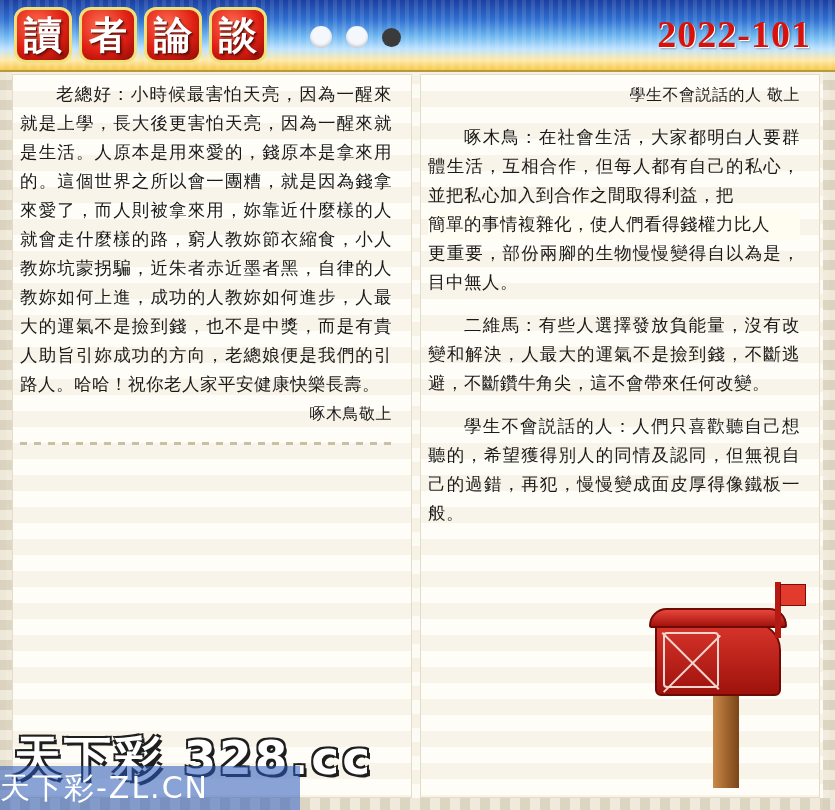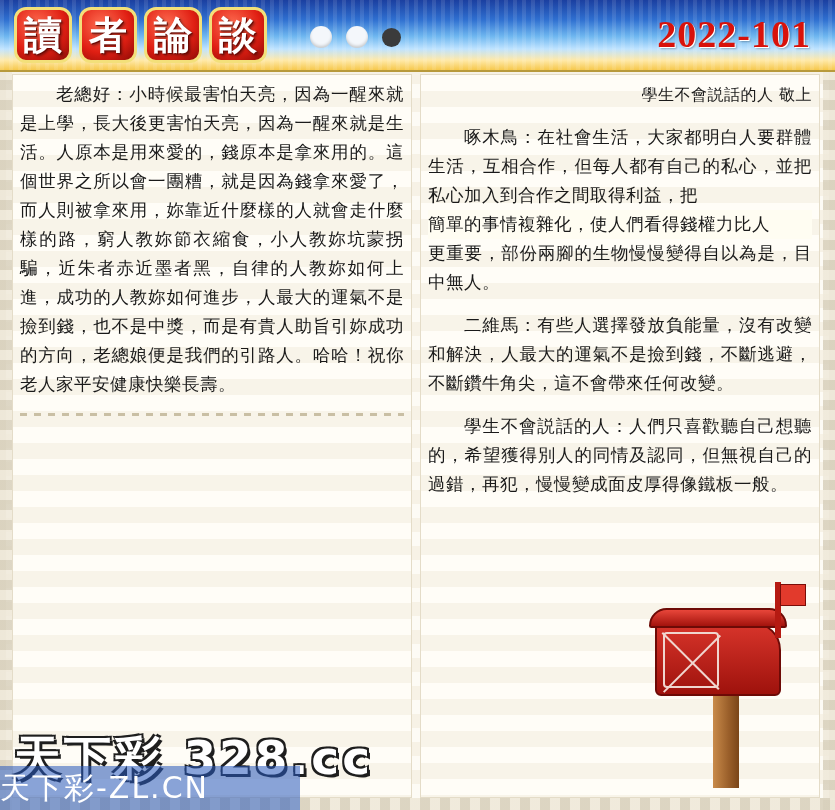--- a/index.html
+++ b/index.html
@@ -82,21 +82,21 @@
   #content {
     position:absolute; left:12px; top:74px; width:811px; height:724px;
     display:flex; gap:8px;
   }
   .col { width:400px; position:relative; }
   .col .sheet {
     position:absolute; inset:0;
     background: repeating-linear-gradient(180deg,#fffdf7 0 16px,#f8f4e9 16px 32px);
     border:1px solid #e4dcc8;
   }
-  .col .inner { position:relative; padding:6px 8px 0 8px; }
+  .col .inner { position:relative; padding:6px 20px 0 8px; }
 
   .entry { margin-bottom: 14px; }
   .para {
     font-size:17.5px;
     line-height:29px;
     color:#1a1a1a;
     text-align:justify;
     text-indent:0;
     letter-spacing:.5px;
     font-family:"DejaVu Sans","Liberation Sans",sans-serif;
@@ -180,20 +180,21 @@
   </div>
 
   <div id="content">
 
     <div class="col">
       <div class="sheet"></div>
       <div class="inner">
 
         <div class="entry">
           <div class="para indent">老總好：小時候最害怕天亮，因為一醒來就是上學，長大後更害怕天亮，因為一醒來就是生活。人原本是用來愛的，錢原本是拿來用的。這個世界之所以會一團糟，就是因為錢拿來愛了，而人則被拿來用，妳靠近什麼樣的人就會走什麼樣的路，窮人教妳節衣縮食，小人教妳坑蒙拐騙，近朱者赤近墨者黑，自律的人教妳如何上進，成功的人教妳如何進步，人最大的運氣不是撿到錢，也不是中獎，而是有貴人助旨引妳成功的方向，老總娘便是我們的引路人。哈哈！祝你老人家平安健康快樂長壽。</div>
+          <div class="sign">啄木鳥敬上</div>
         </div>
 
         <div class="divider"></div>
 
 
       </div>
     </div>
 
     <div class="col">
       <div class="sheet"></div>

